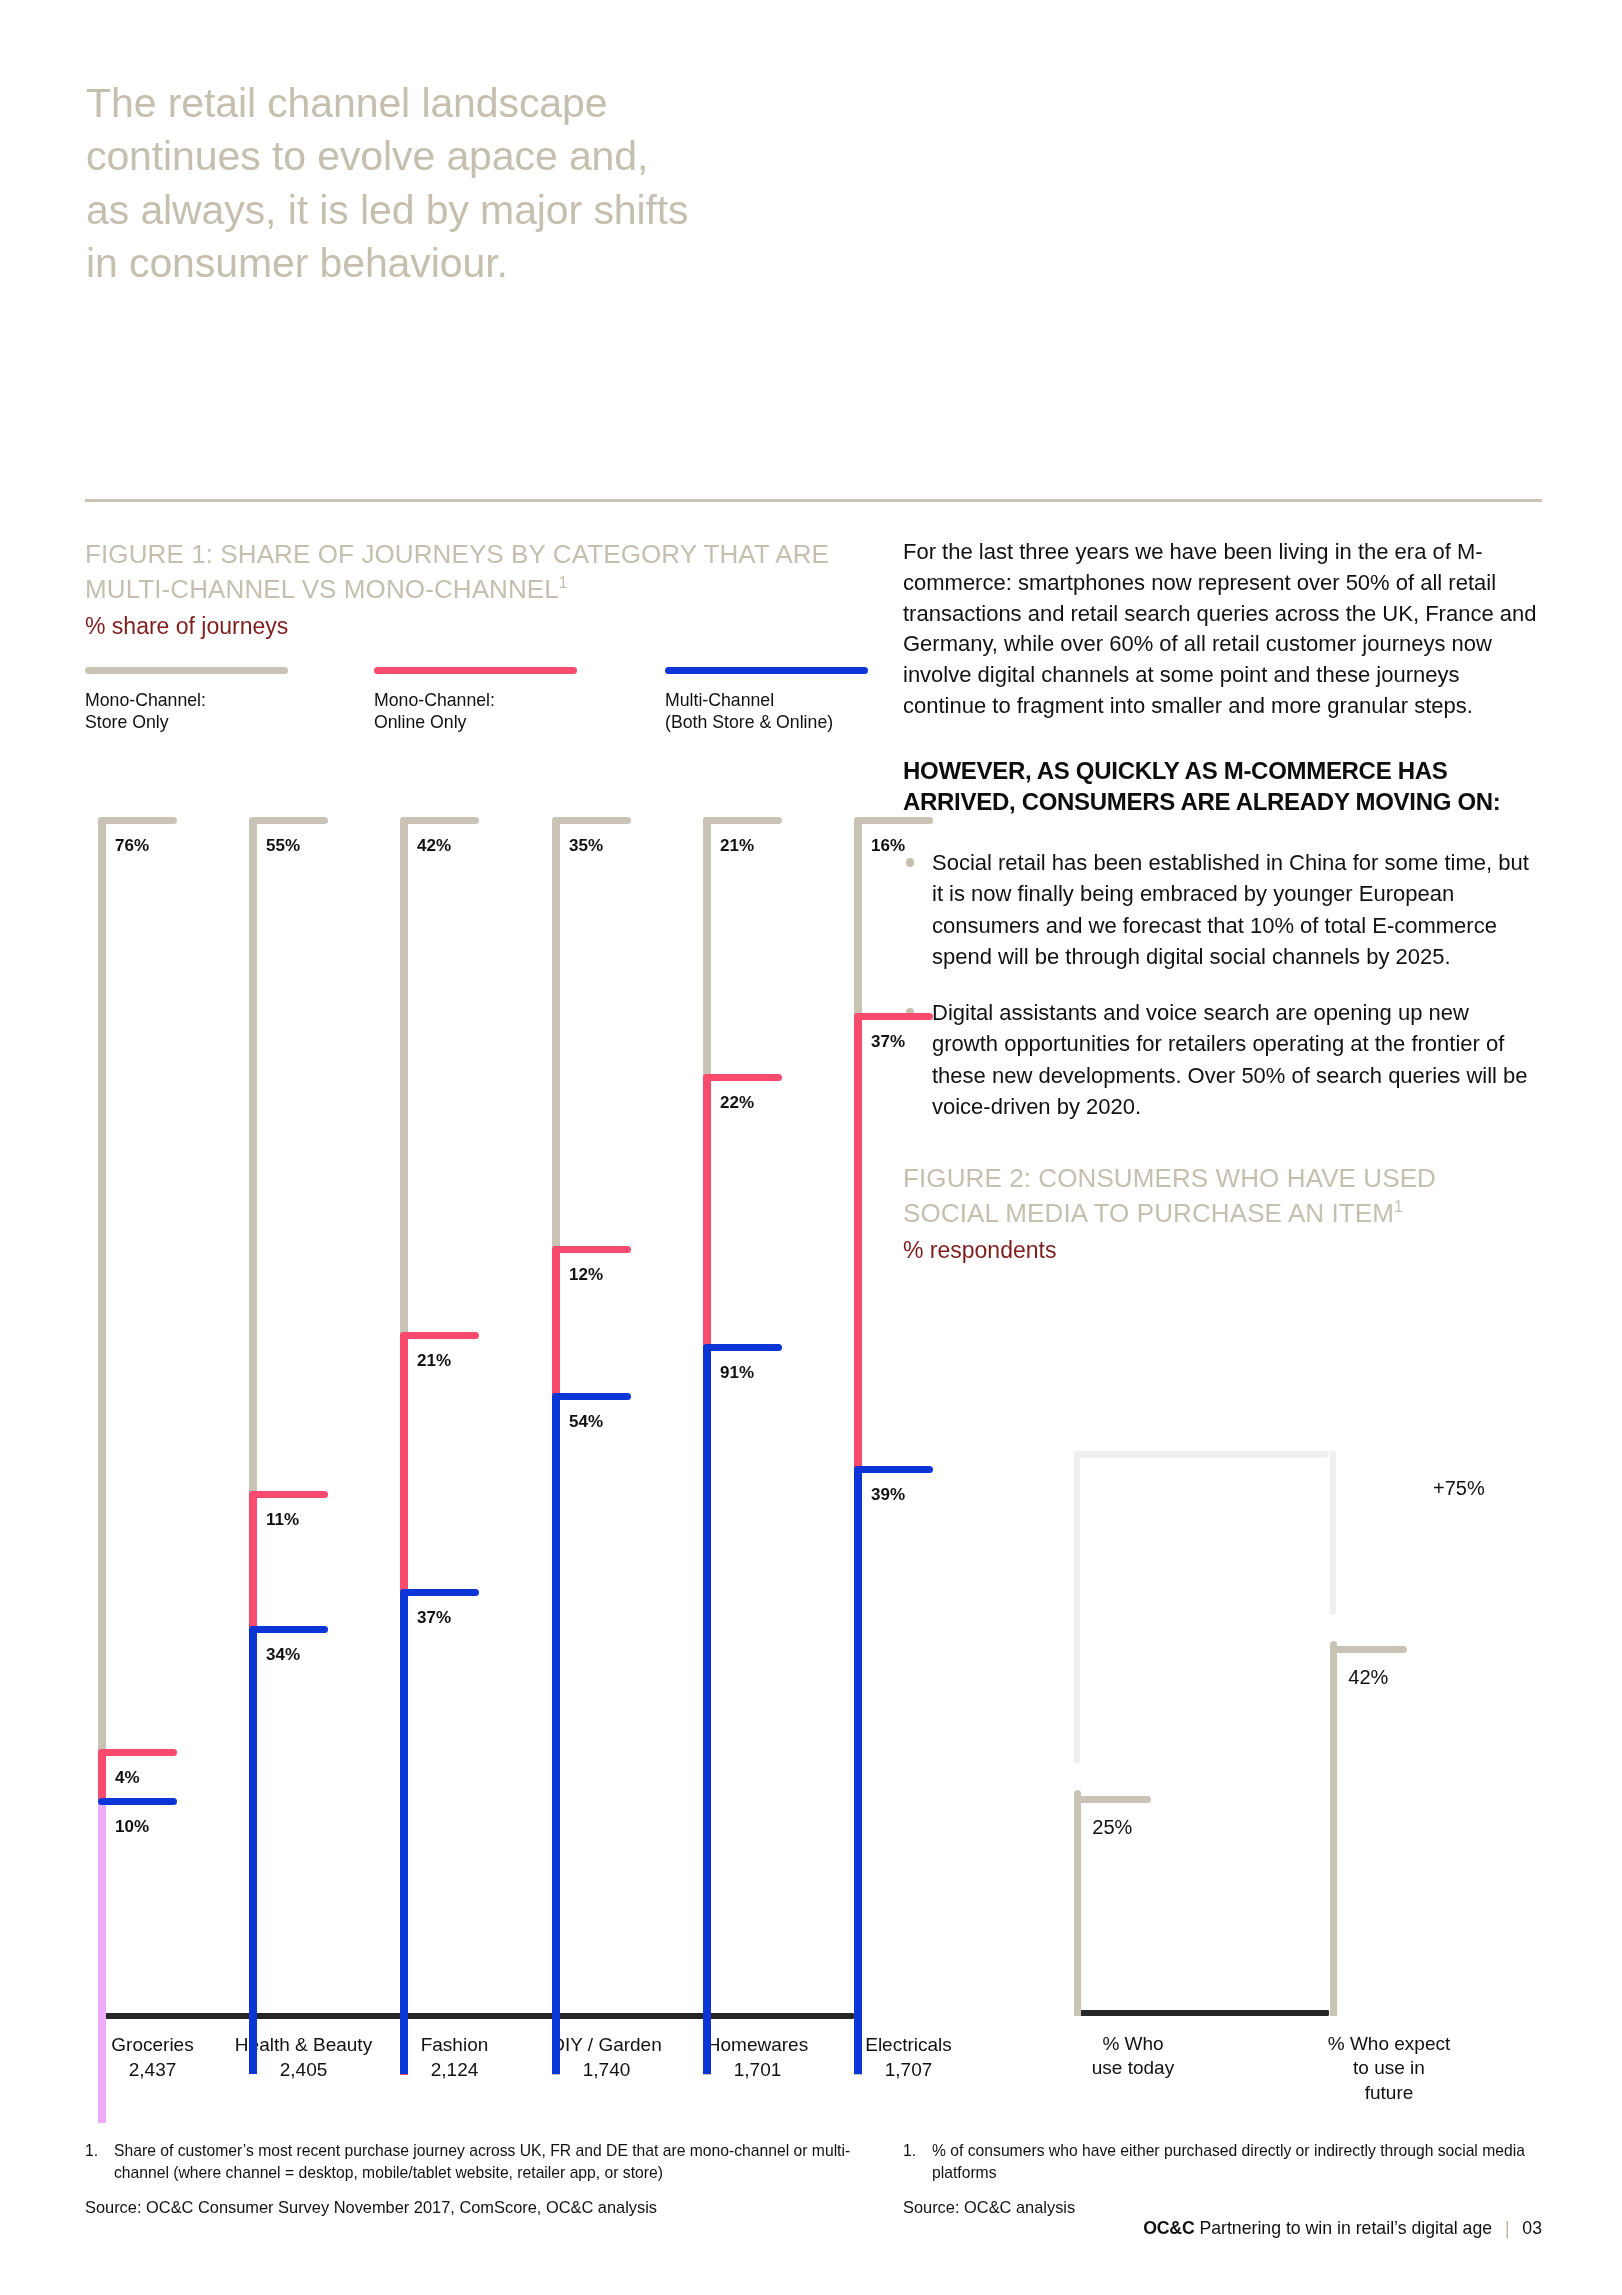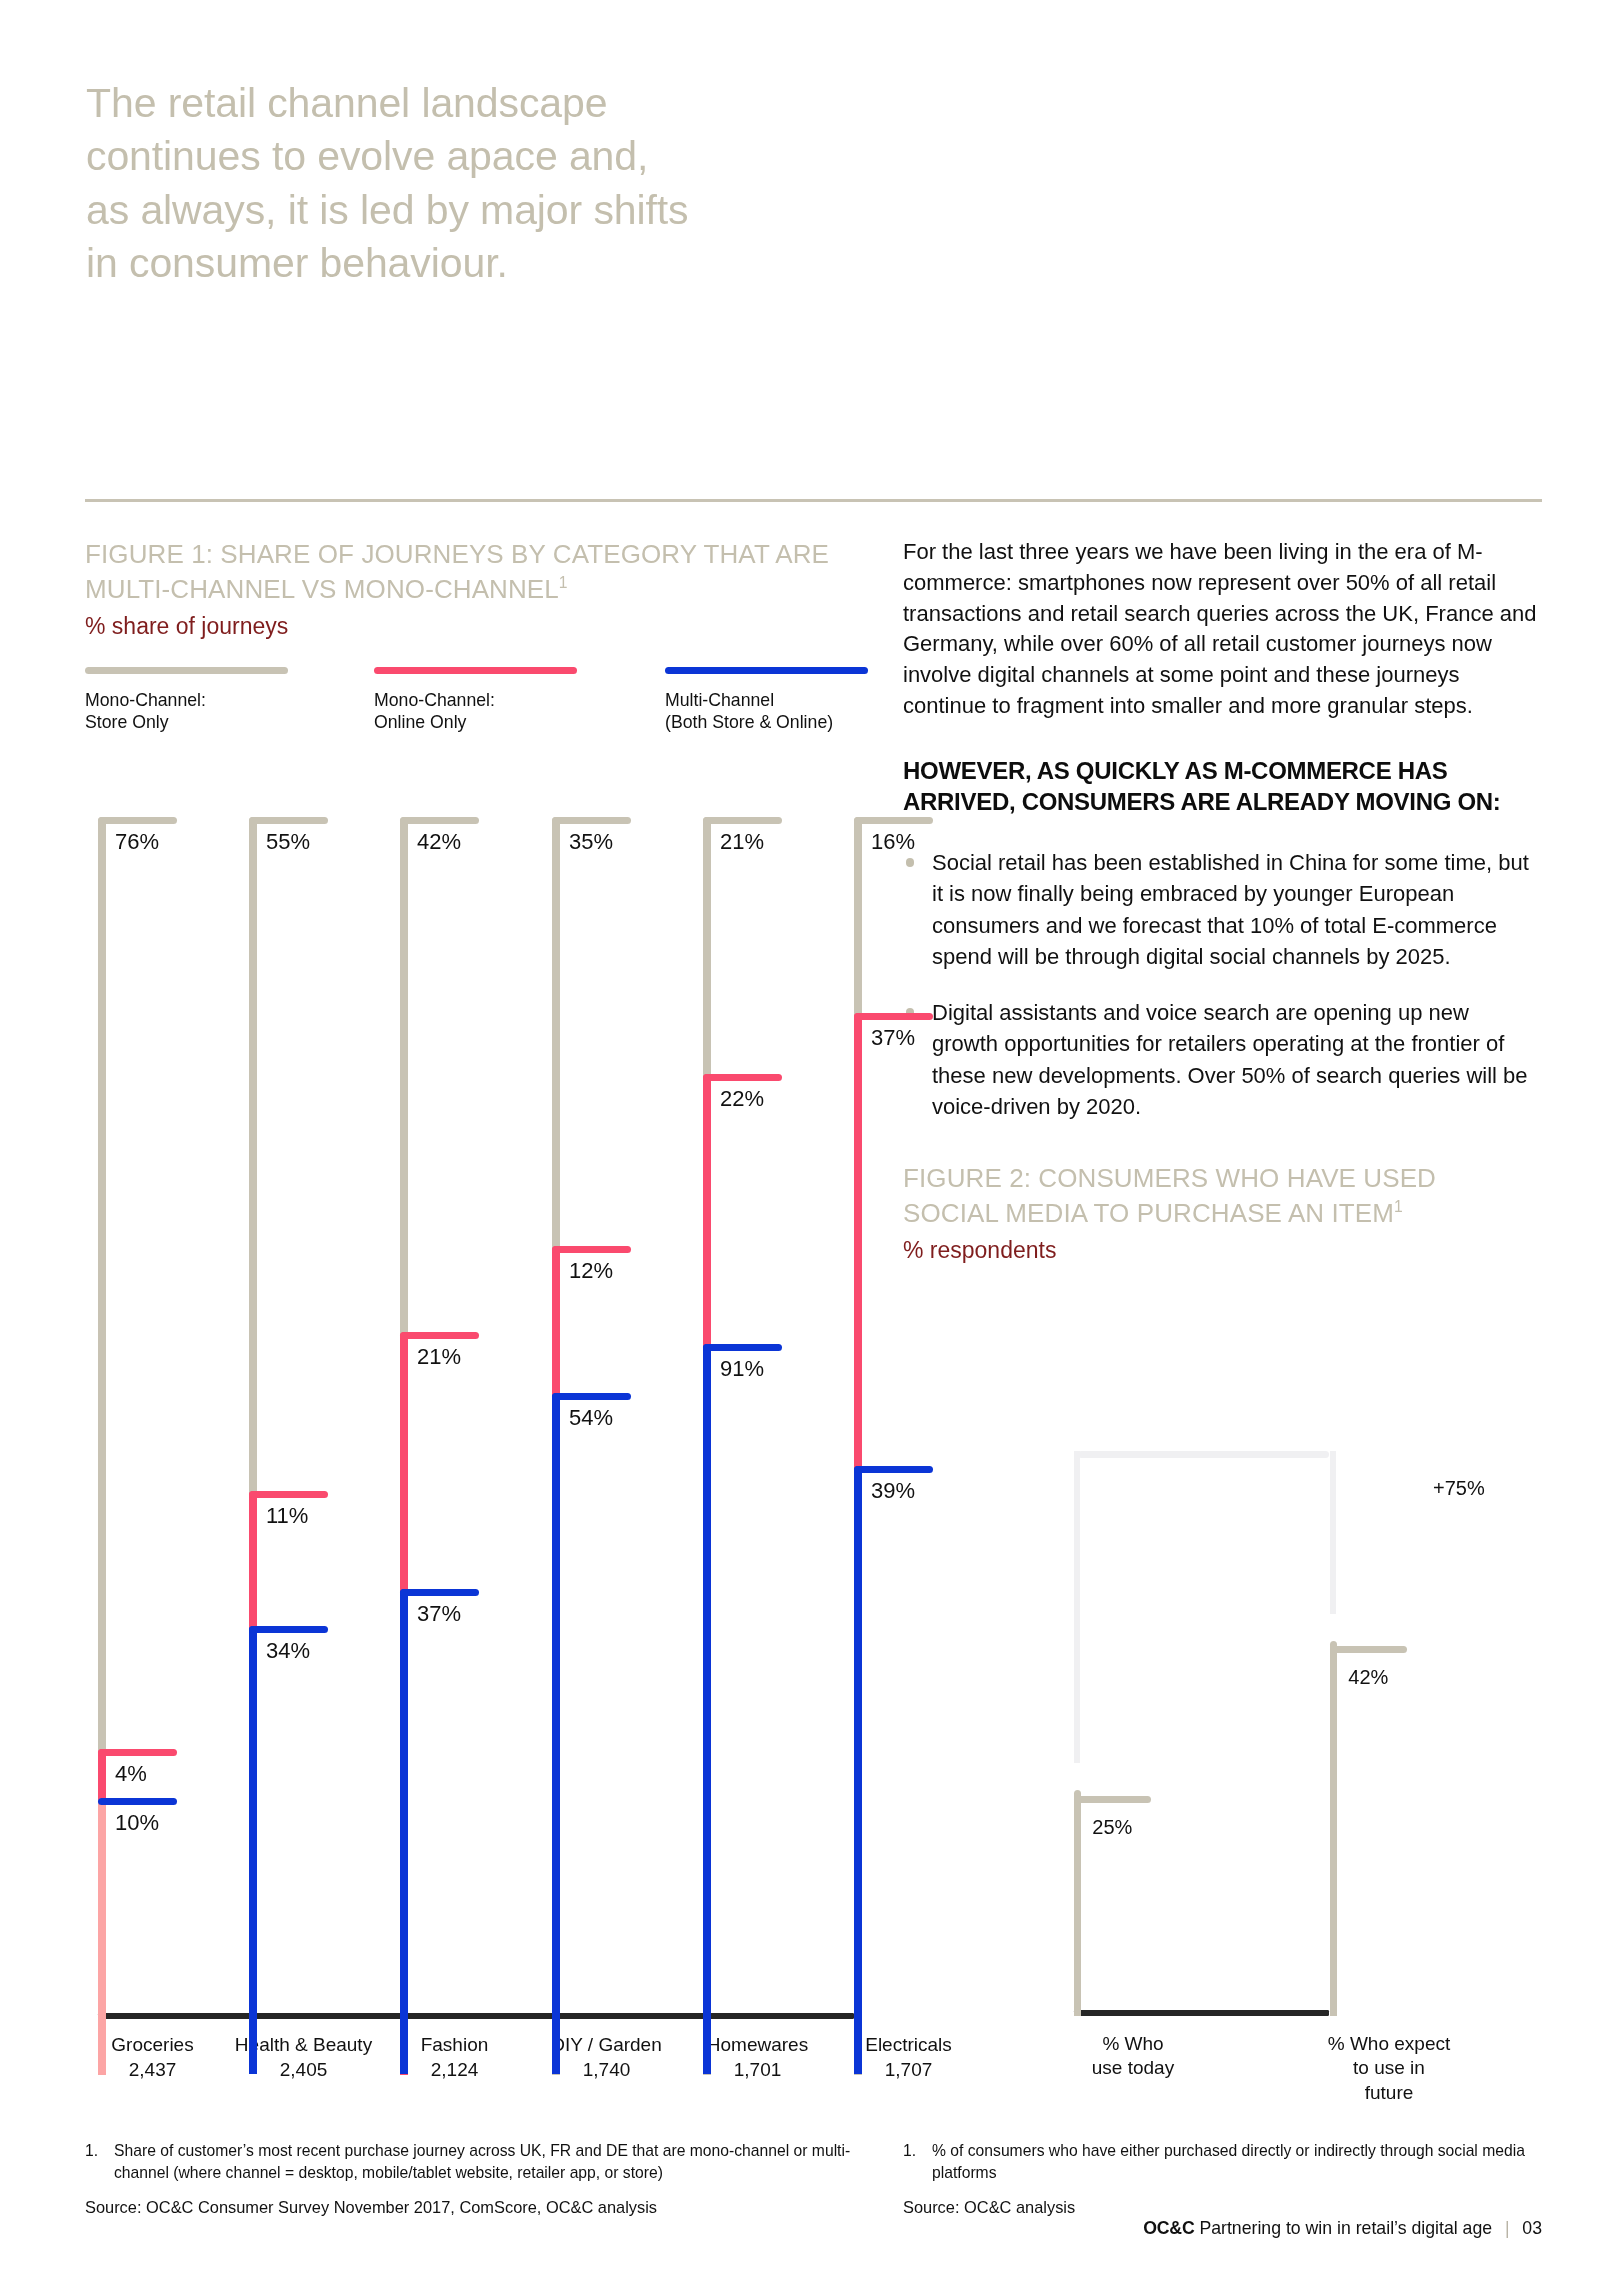--- a/index.html
+++ b/index.html
@@ -56,22 +56,22 @@
   .axis1{
     position:absolute;left:13px;bottom:55px;width:756px;height:5.9px;
     background:#262626;border-radius:1.3px;
   }
   .cat{position:absolute;bottom:55px;width:111px;}
   .seg{position:absolute;left:0;width:7.9px;border-radius:3.9px 3.9px 0 0;}
   .seg .cap{
     position:absolute;top:0;left:0;height:7.2px;width:79px;border-radius:3.9px;
   }
   .seg .val{
-    position:absolute;top:12px;left:17px;
-    font-size:22px;color:#111;font-weight:400;white-space:nowrap;
+    position:absolute;top:19px;left:17px;
+    font-size:17px;color:#111;font-weight:700;white-space:nowrap;
   }
   .catlabel{
     position:absolute;top:100%;left:-27.5px;width:164px;margin-top:14.4px;
     text-align:center;font-size:19px;line-height:1.30;color:#111;
   }
 
   
   .chart2{
     position:absolute;left:0px;top:902px;width:638px;height:674px;
   }
@@ -184,21 +184,21 @@
     <div class="axis1"></div>
   <div class="cat" style="left: 13px; height: 1226px;">
         <div class="seg" style="background: rgb(200, 195, 180); top: 23.6px; height: 1258px; z-index: 10;">
           <div class="cap" style="background: rgb(200, 195, 180);"></div>
           <div class="val">76%</div>
         </div>
         <div class="seg" style="background: rgb(250, 74, 110); top: 956px; height: 326px; z-index: 11;">
           <div class="cap" style="background: rgb(250, 74, 110);"></div>
           <div class="val">4%</div>
         </div>
-        <div class="seg" style="background: #fca5a5; top: 1005px; height: 277px; z-index: 12; text-align: center;">
+        <div class="seg" style="background: #f0abfc; top: 1005px; height: 325px; z-index: 12; text-align: center;">
           <div class="cap" style="background: rgb(11, 53, 214);"></div>
           <div class="val">10%</div>
         </div>
         <div class="catlabel">
           <div>Groceries</div>
           <div>2,437</div>
         </div>
       </div>
       <div class="cat" style="left: 164px; height: 1226px;">
         <div class="seg" style="background: rgb(200, 195, 180); top: 23.6px; height: 902px; z-index: 10;">

